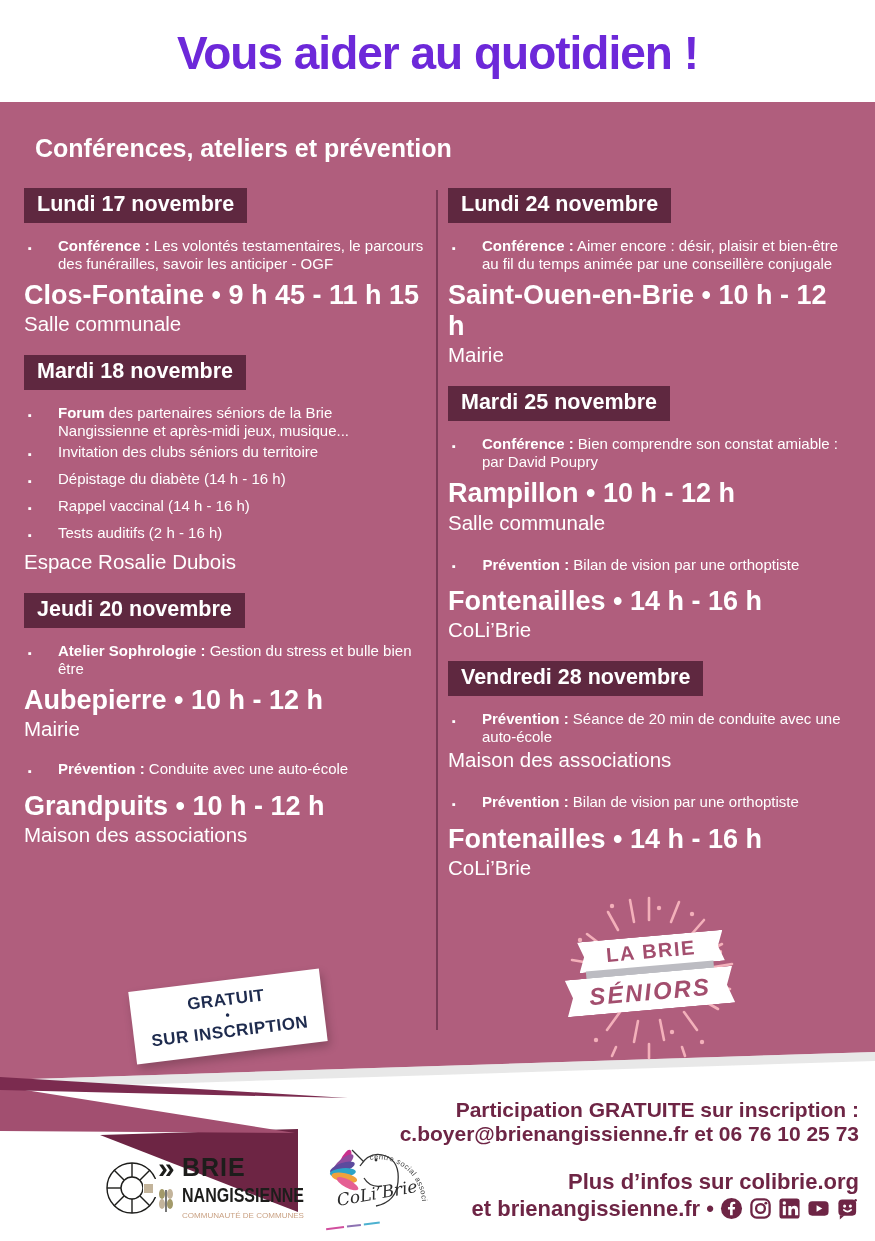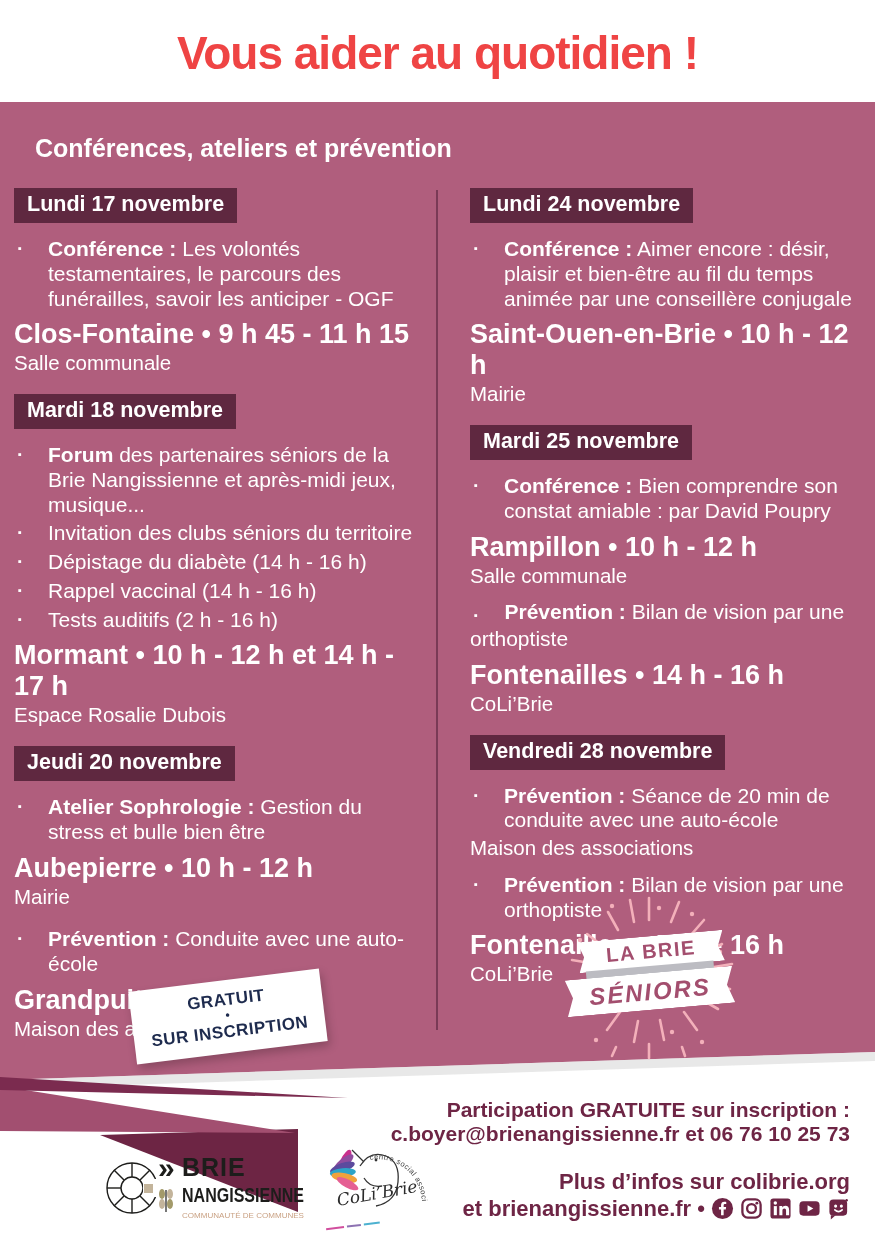--- a/index.html
+++ b/index.html
@@ -1,39 +1,39 @@
 <!DOCTYPE html>
 <html><head>
 <meta charset="utf-8">
 <style>
   html,body{margin:0;padding:0;background:#fff;}
   .page{position:relative;width:875px;height:1241px;overflow:hidden;background:#ffffff;
         font-family:"Liberation Sans",sans-serif;}
 
   
   .main-title{position:absolute;top:26px;left:0;width:100%;text-align:center;
-    font-size:46px;font-weight:800;letter-spacing:-1px;color:#ef4444;margin:0;}
+    font-size:46px;font-weight:800;letter-spacing:-1px;color:#6d28d9;margin:0;}
 
   
   .pink-section{position:absolute;top:102px;left:0;width:875px;height:978px;background:#b05e7d;
     clip-path:polygon(0 0,875px 0,875px 950px,0 978px);z-index:1;}
   .subtitle{position:absolute;top:134px;left:0;width:100%;
     font-size:25px;font-weight:700;color:#ffffff;margin:0;z-index:3;padding-left:35px;}
   .divider{position:absolute;left:436px;top:190px;width:2px;height:840px;background:#7a3a56;z-index:3;}
 
   .col{position:absolute;top:188px;z-index:3;color:#fff;}
-  .col-left{left:14px;width:400px;}
-  .col-right{left:470px;width:398px;}
+  .col-left{left:24px;width:400px;}
+  .col-right{left:448px;width:398px;}
   .block{margin-bottom:18px;}
   .date-badge{display:inline-block;background:#5f2840;color:#fff;font-size:21.5px;font-weight:700;
     padding:4px 13px 6px;margin:0 0 10px;}
   .event{display:flex;margin:4px 0 2px;}
-  .event.mt{margin-top:12px;}
+  .event.mt{margin-top:20px;}
   .bullet{flex:0 0 30px;font-size:11px;line-height:23px;padding-left:4px;}
-  .etext{flex:1;margin:0;font-size:21px;line-height:1.18;}
+  .etext{flex:1;margin:0;font-size:15px;line-height:1.18;}
   .etext b{font-weight:700;}
   .event.nohang{display:block;}
   .event.nohang .bullet{display:inline-block;width:26px;padding-left:4px;}
   .event.nohang .etext{display:inline;}
   .place{font-weight:700;font-size:27px;margin-top:8px;line-height:1.15;}
   .venue{font-size:20.5px;line-height:1.25;}
 
   
   .gratuit-badge{position:absolute;left:132px;top:980px;width:184px;padding:9px 4px 11px;
     background:#fff;transform:rotate(-7deg);text-align:center;color:#1e2b4e;font-weight:700;
@@ -50,21 +50,21 @@
     font-size:20px;letter-spacing:1.5px;line-height:31px;}
   .ribbon-fold{position:absolute;left:34px;top:74px;width:128px;height:9px;background:#bcbcc2;
     transform:rotate(-5deg);}
   .ribbon2{left:14px;top:81px;width:168px;height:37px;transform:rotate(-5deg);
     font-size:24px;font-style:italic;letter-spacing:2px;line-height:37px;}
 
   
   .edge-overlay{position:absolute;left:0;top:0;z-index:2;pointer-events:none;}
 
   
-  .footer-text{position:absolute;right:25px;top:1098px;text-align:right;color:#6e2545;z-index:3;}
+  .footer-text{position:absolute;right:16px;top:1098px;text-align:right;color:#6e2545;z-index:3;}
   .ft-line{margin:0;font-weight:700;}
   .ft1,.ft2{font-size:21px;line-height:1.12;}
   .ft2{margin-bottom:24px;}
   .ft3,.ft4{font-size:22px;line-height:1.15;}
   .ft4{display:flex;justify-content:flex-end;align-items:center;gap:6px;margin-top:2px;}
   .sicon{display:inline-block;width:23px;height:23px;}
   .sicon svg{display:block;}
 
   .brie-logo{position:absolute;left:102px;top:1142px;z-index:3;}
   .colibrie-logo{position:absolute;left:320px;top:1126px;z-index:3;}
@@ -107,21 +107,20 @@
         <p class="etext"><span>Dépistage du diabète (14 h - 16 h)</span></p>
       </div>
       <div class="event">
         <span class="bullet">▪</span>
         <p class="etext"><span>Rappel vaccinal (14 h - 16 h)</span></p>
       </div>
       <div class="event">
         <span class="bullet">▪</span>
         <p class="etext"><span>Tests auditifs (2 h - 16 h)</span></p>
       </div>
-      <div class="place">Mormant • 10 h - 12 h et 14 h - 17 h</div>
       <div class="venue">Espace Rosalie Dubois</div>
     </section>
 
     <section class="block">
       <div class="date-badge">Jeudi 20 novembre</div>
       <div class="event">
         <span class="bullet">▪</span>
         <p class="etext"><b>Atelier Sophrologie :</b> <span>Gestion du stress et bulle bien être</span></p>
       </div>
       <div class="place">Aubepierre • 10 h - 12 h</div>

